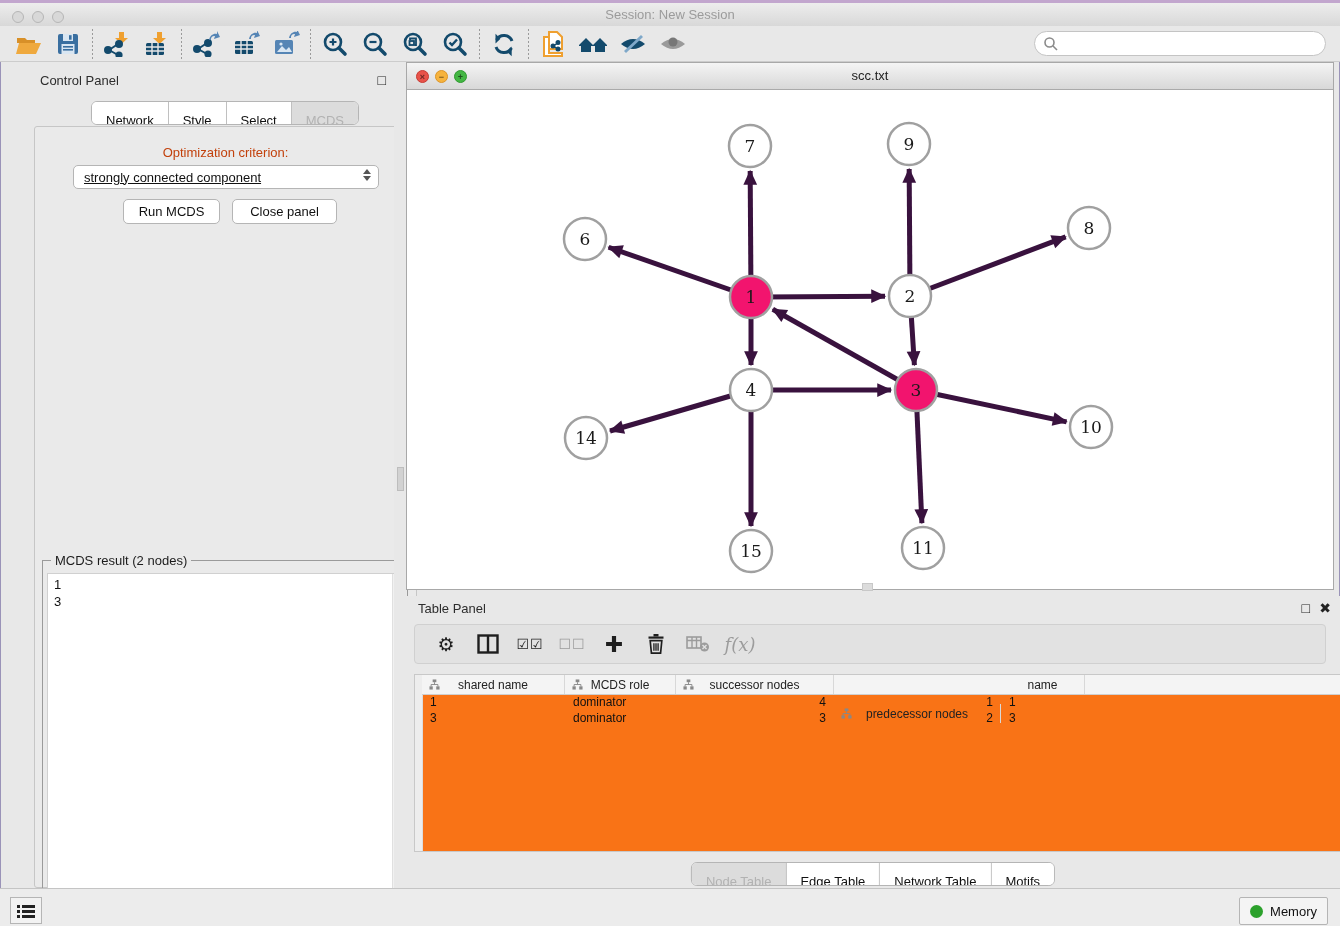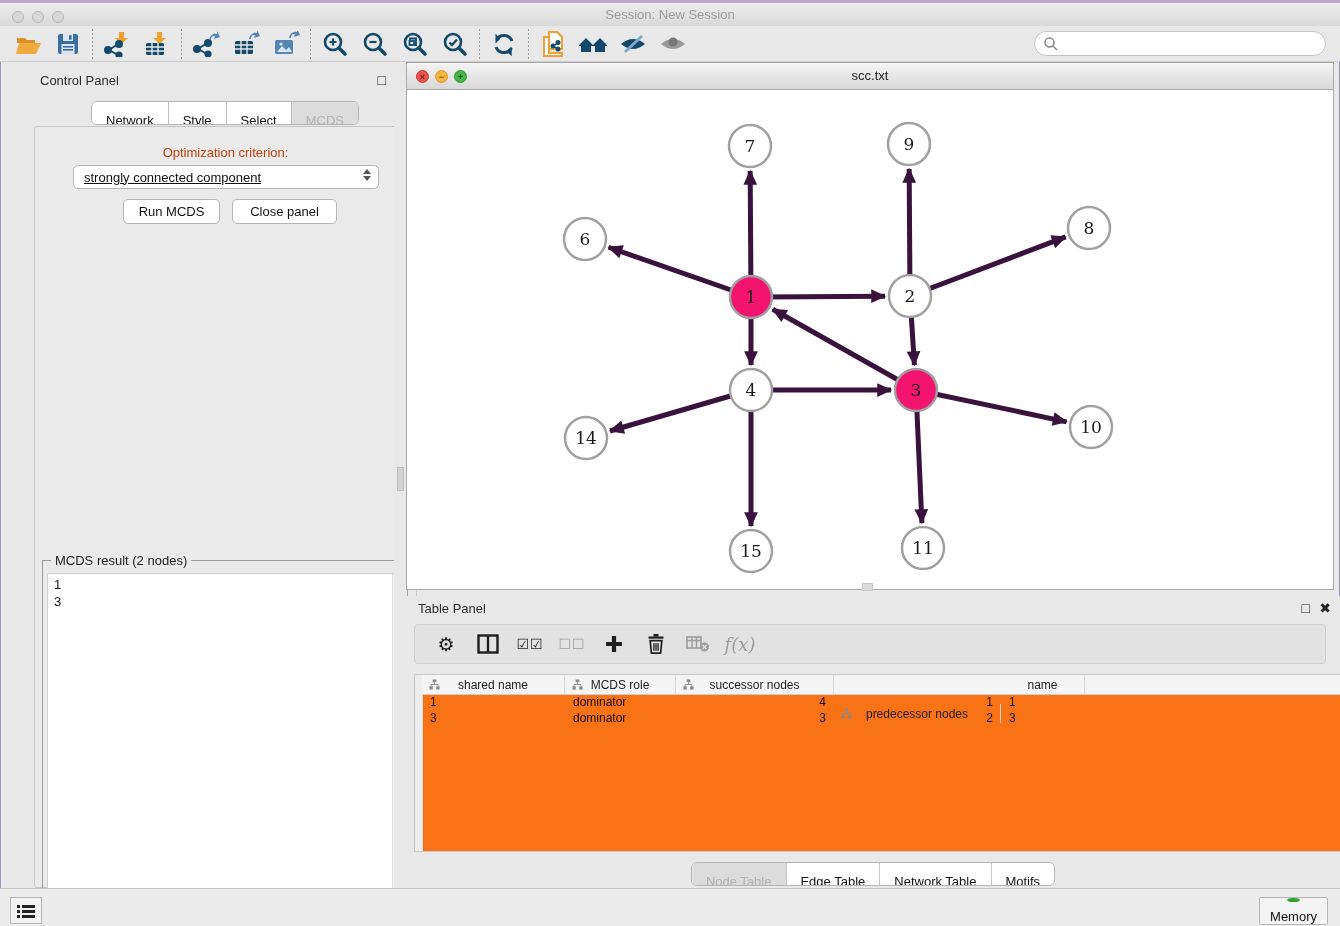--- a/index.html
+++ b/index.html
@@ -75,21 +75,21 @@
       display:flex;align-items:center;justify-content:center;box-sizing:border-box;cursor:pointer;}
   .th .sort-ic{position:absolute;left:7px;top:4px;}
   .trow{position:absolute;left:7px;right:0;height:16px;display:flex;font-size:12px;color:#111;}
   .td{height:16px;box-sizing:border-box;padding:1px 8px 0 8px;overflow:hidden;white-space:nowrap;}
   .tp-tabs{position:absolute;left:50%;transform:translateX(-50%);top:266px;}
   
   .status-bar{left:0;top:888px;width:1340px;height:38px;background:#ececec;border-top:1px solid #c4c4c4;box-sizing:border-box;}
   .list-btn{position:absolute;left:10px;top:8px;width:30px;height:25px;background:#f2f2f2;border:1px solid #b5b5b5;
             display:flex;align-items:center;justify-content:center;cursor:pointer;}
   .mem-btn{position:absolute;right:12px;top:8px;height:26px;padding:0 10px;background:#f4f4f4;border:1px solid #b5b5b5;
-           border-radius:2px;display:flex;align-items:center;gap:7px;font-size:13px;color:#111;cursor:pointer;flex-direction:column;}
+           border-radius:2px;display:flex;align-items:center;gap:7px;font-size:13px;color:#111;cursor:pointer;}
   .mem-dot{width:13px;height:13px;border-radius:50%;background:#2ca12c;}
 </style>
 </head>
 <body>
 
 <div id="app">
 
   <div class="abs top-strip"></div>
   <div class="abs titlebar">
     <div class="abs traffic">

